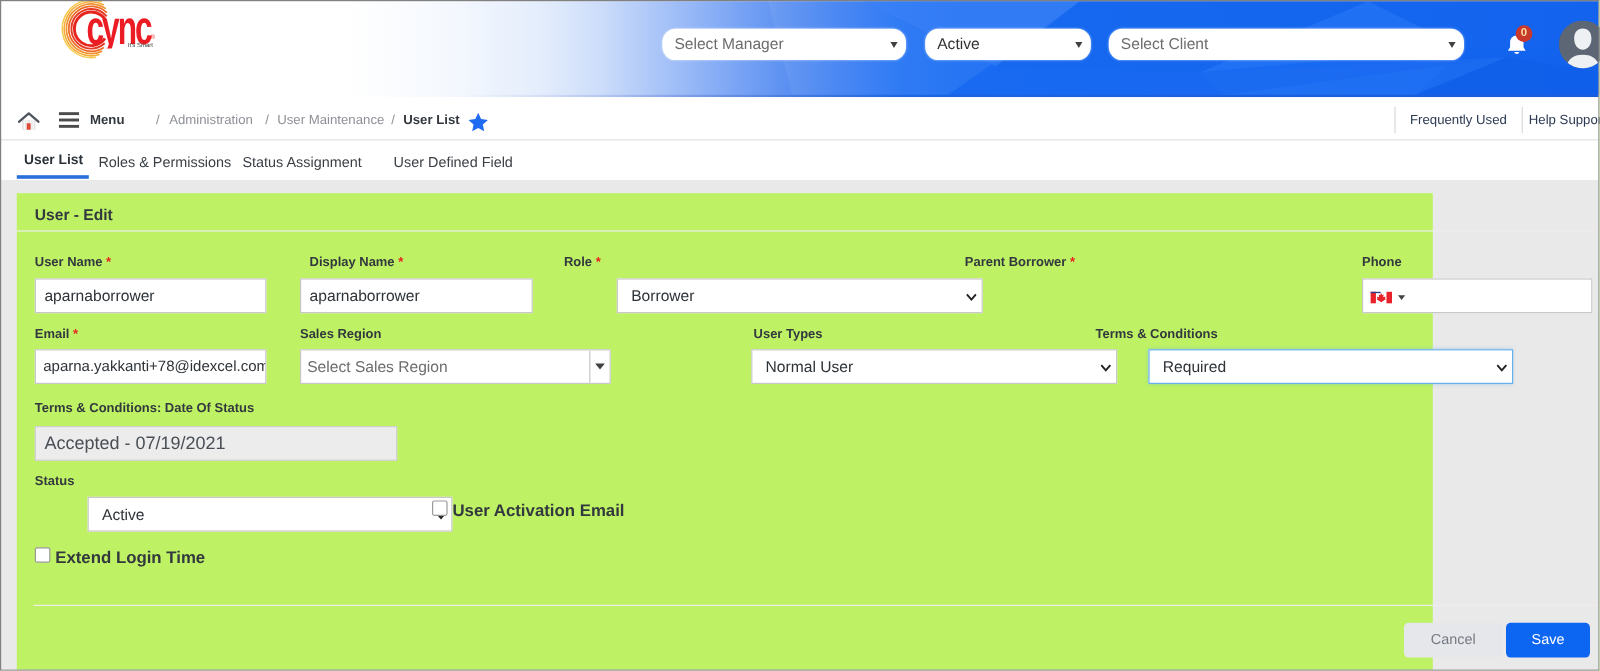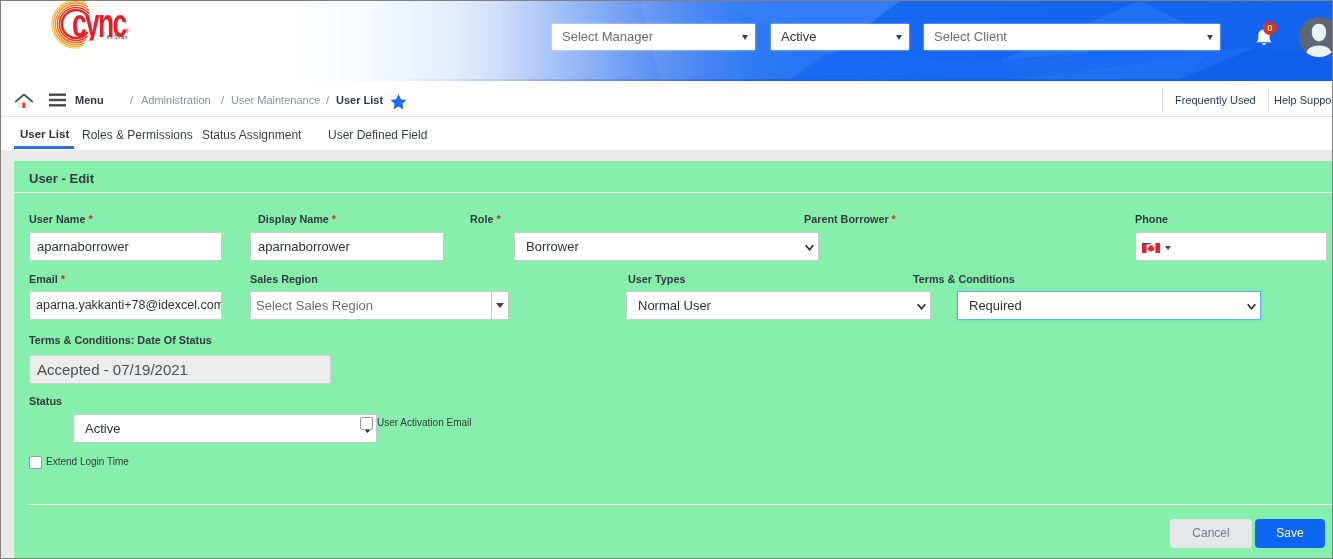--- a/index.html
+++ b/index.html
@@ -11,21 +11,21 @@
 
   
   #header { left:1px; top:1px; width:1331px; height:80px;
     background:linear-gradient(90deg, #ffffff 0px, #ffffff 289px, #f4f8fe 379px, #e4edfc 449px, #cdddfa 499px, #a9c4f8 549px, #84abf5 599px, #5f93f2 649px, #3f80f3 699px, #2373f4 749px, #1a6df3 799px, #1567f1 1331px);
   }
   #hdrline { left:1px; top:79px; width:1331px; height:2px;
     background:linear-gradient(90deg, rgba(30,70,170,0) 380px, rgba(30,70,170,0.25) 600px, rgba(30,70,170,0.3) 1331px); }
   #polys { left:620px; top:1px; width:713px; height:78px; }
 
   
-  .hsel { position:absolute; top:24px; height:26px; background:#fff; border-radius:0;
+  .hsel { position:absolute; top:24px; height:26px; background:#fff; border-radius:11px;
     font-size:13px; color:#6d6d6d; line-height:26px; padding-left:10px; box-shadow:0 0 2px rgba(255,255,255,.7); }
   .hsel .car { position:absolute; right:7px; top:11px; width:0; height:0;
     border-left:3.5px solid transparent; border-right:3.5px solid transparent; border-top:5px solid #404040; }
   #hsel1 { left:552px; width:203px; }
   #hsel2 { left:771px; width:138px; color:#333; }
   #hsel3 { left:924px; width:296px; }
 
   
   #bellwrap { left:1255px; top:29px; width:18px; height:17px; }
   #badge { left:1263px; top:21px; width:14px; height:14px; border-radius:50%; background:#c8392b;
@@ -48,21 +48,21 @@
   #tabsbar { left:1px; top:118px; width:1331px; height:32px; background:#fff; }
   .tab { position:absolute; top:128px; font-size:12px; color:#3a3f46; }
   #tab1 { left:20px; font-weight:bold; font-size:11.5px; color:#2b3139; }
   #tab1u { left:14px; top:146px; width:60px; height:3px; background:#2a6fdb; }
   #tab2 { left:82px; }
   #tab3 { left:202px; }
   #tab4 { left:328px; }
 
   
   #graybody { left:1px; top:150px; width:1331px; height:408px; background:#e9e9e9; }
-  #card { left:14px; top:161px; width:1319px; height:397px; background:#86efac; }
+  #card { left:14px; top:161px; width:1180px; height:397px; background:#bef264; }
   #cardtitle { left:15px; top:10px; font-size:13px; font-weight:bold; color:#33383e; }
   #cardhdrline { left:0px; top:31px; width:1319px; height:1px; background:#ededed; }
 
   .lbl { position:absolute; font-size:10.8px; font-weight:bold; color:#33383e; white-space:nowrap; }
   .lbl .req { color:#e8231d; margin-left:3px; }
   .inp { position:absolute; height:29px; border:1px solid #c8c8c8; border-radius:0; background:#fff;
     font-size:13px; color:#2e3338; line-height:27px; padding-left:7px; white-space:nowrap; overflow:hidden; }
   .sel { padding-left:11px;margin-left:44px; }
   .sel .chev { position:absolute; right:4px; top:10px; width:9px; height:9px; }
   .kcar { position:absolute; right:6px; top:11px; width:0; height:0;
@@ -93,21 +93,21 @@
 
   
   #l-tcdate { left:15px; top:173px; }
   #i-tcdate { left:15px; top:194px; width:302px; background:#ececec; border-color:#cfcfcf; color:#4a4f55; font-size:15px; }
 
   
   #l-status { left:15px; top:234px; }
   #i-status { left:15px; top:253px; width:304px; }
 
   .cb { position:absolute; width:13px; height:13px; border:1px solid #9a9a9a; border-radius:2px; background:#fff; }
-  .cblbl { position:absolute; font-size:10px; font-weight:normal; color:#33383e; }
+  .cblbl { position:absolute; font-size:14px; font-weight:bold; color:#33383e; }
   #cb1 { left:346px; top:256px; }
   #cb1l { left:363px; top:256px; }
   #cb2 { left:15px; top:295px; }
   #cb2l { left:32px; top:295px; }
 
   #btndiv { left:14px; top:343px; width:1306px; height:1px; background:#ededed; }
   .btn { position:absolute; top:358px; height:29px; border-radius:4px; font-size:12px; text-align:center; line-height:29px; }
   #btn-cancel { left:1156px; width:82px; background:#e5e7ea; color:#767b83; }
   #btn-save { left:1241px; width:70px; background:#0d66f2; color:#fff; }
 </style>

